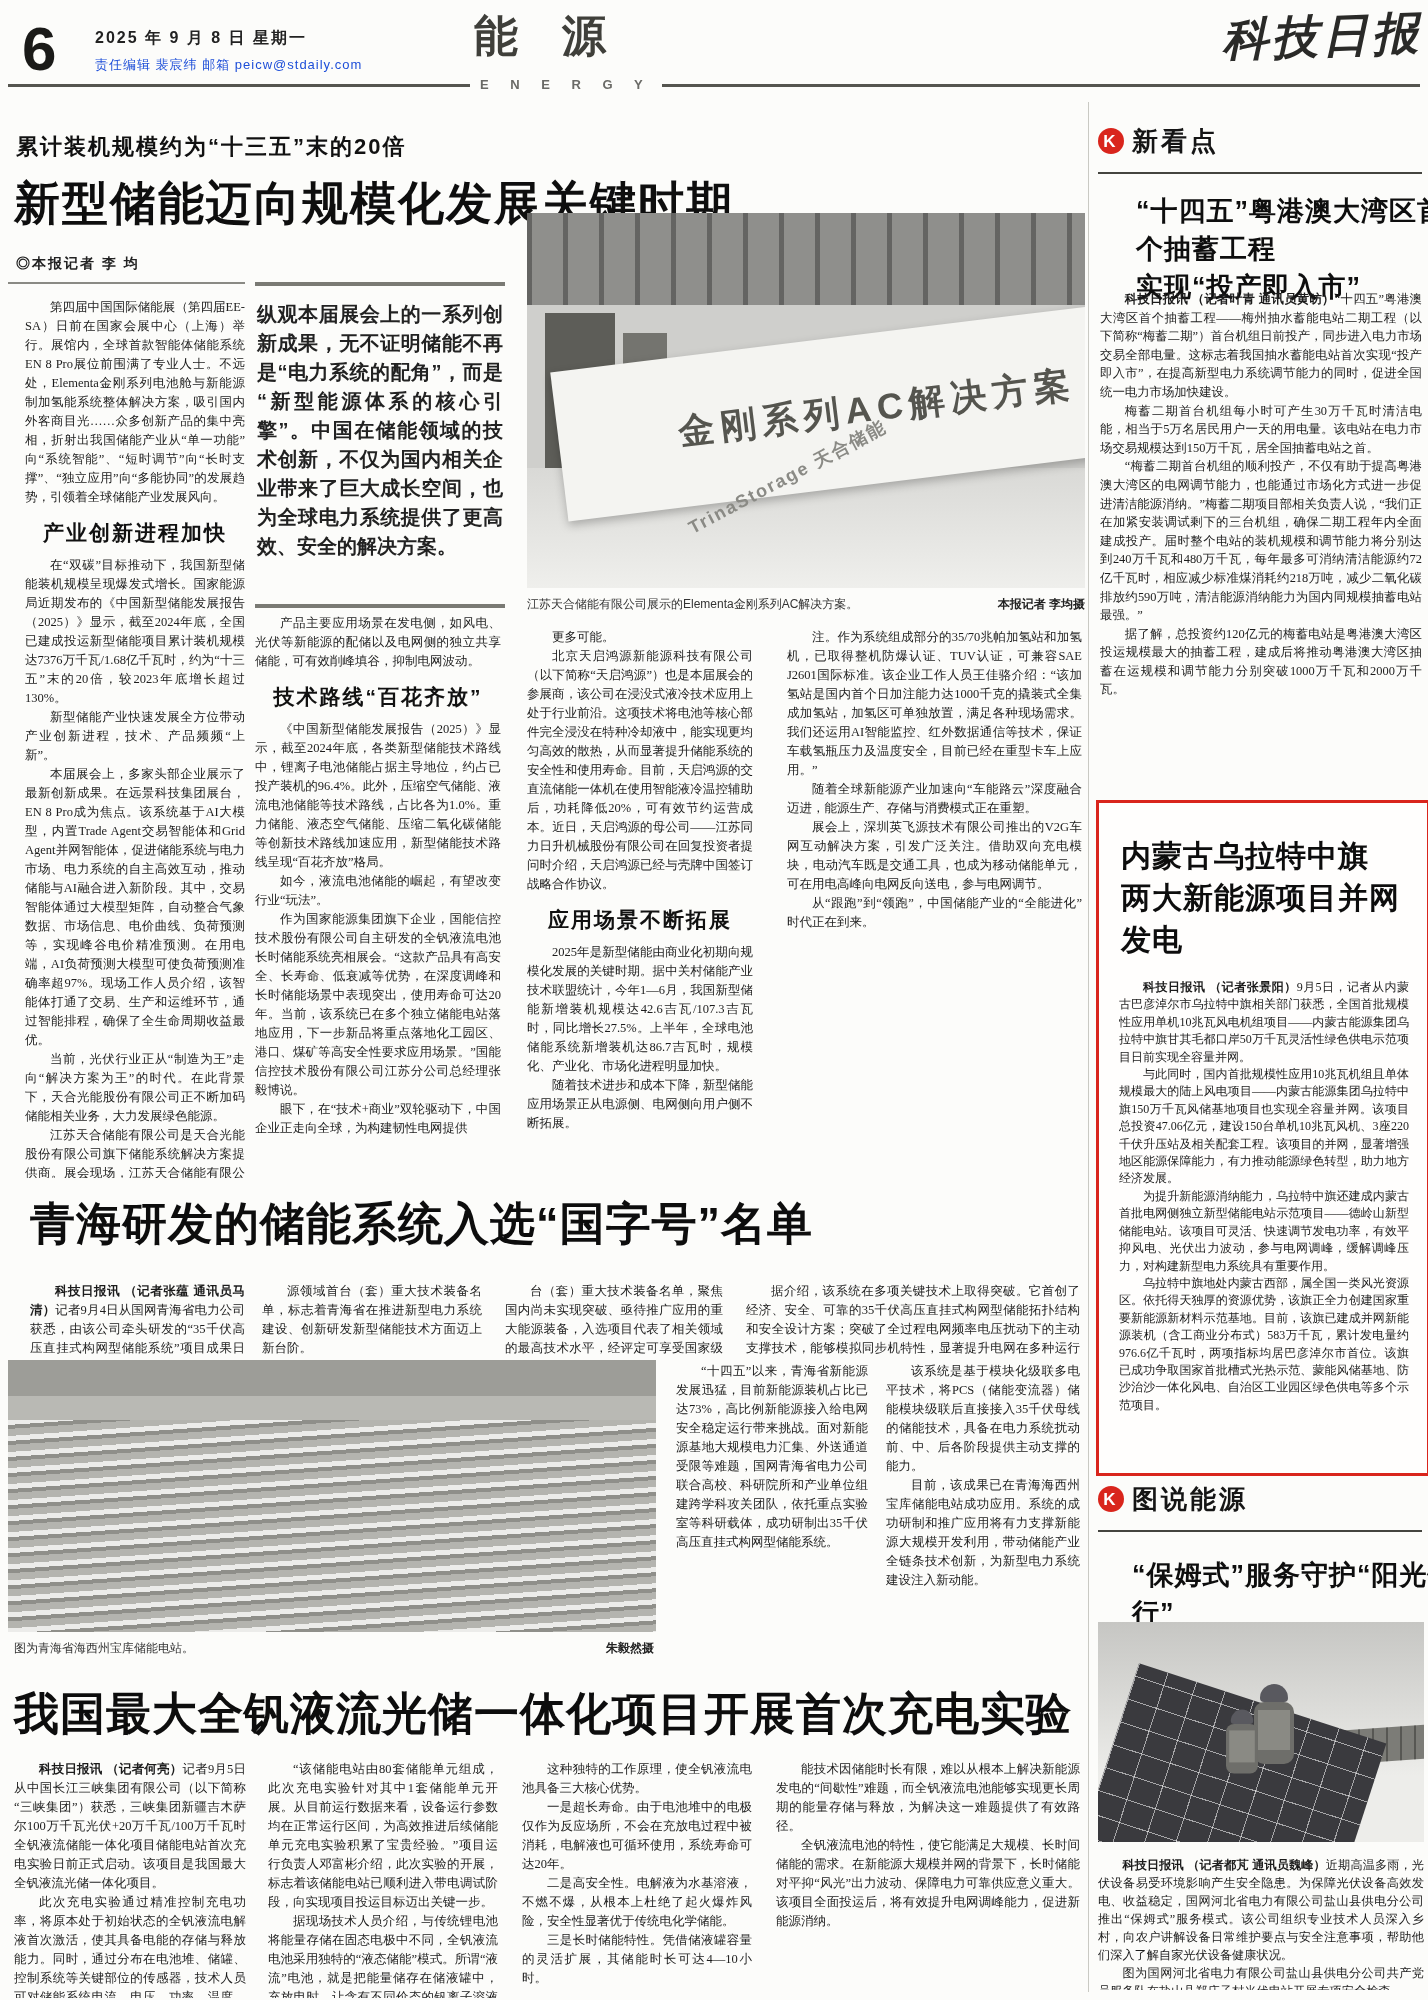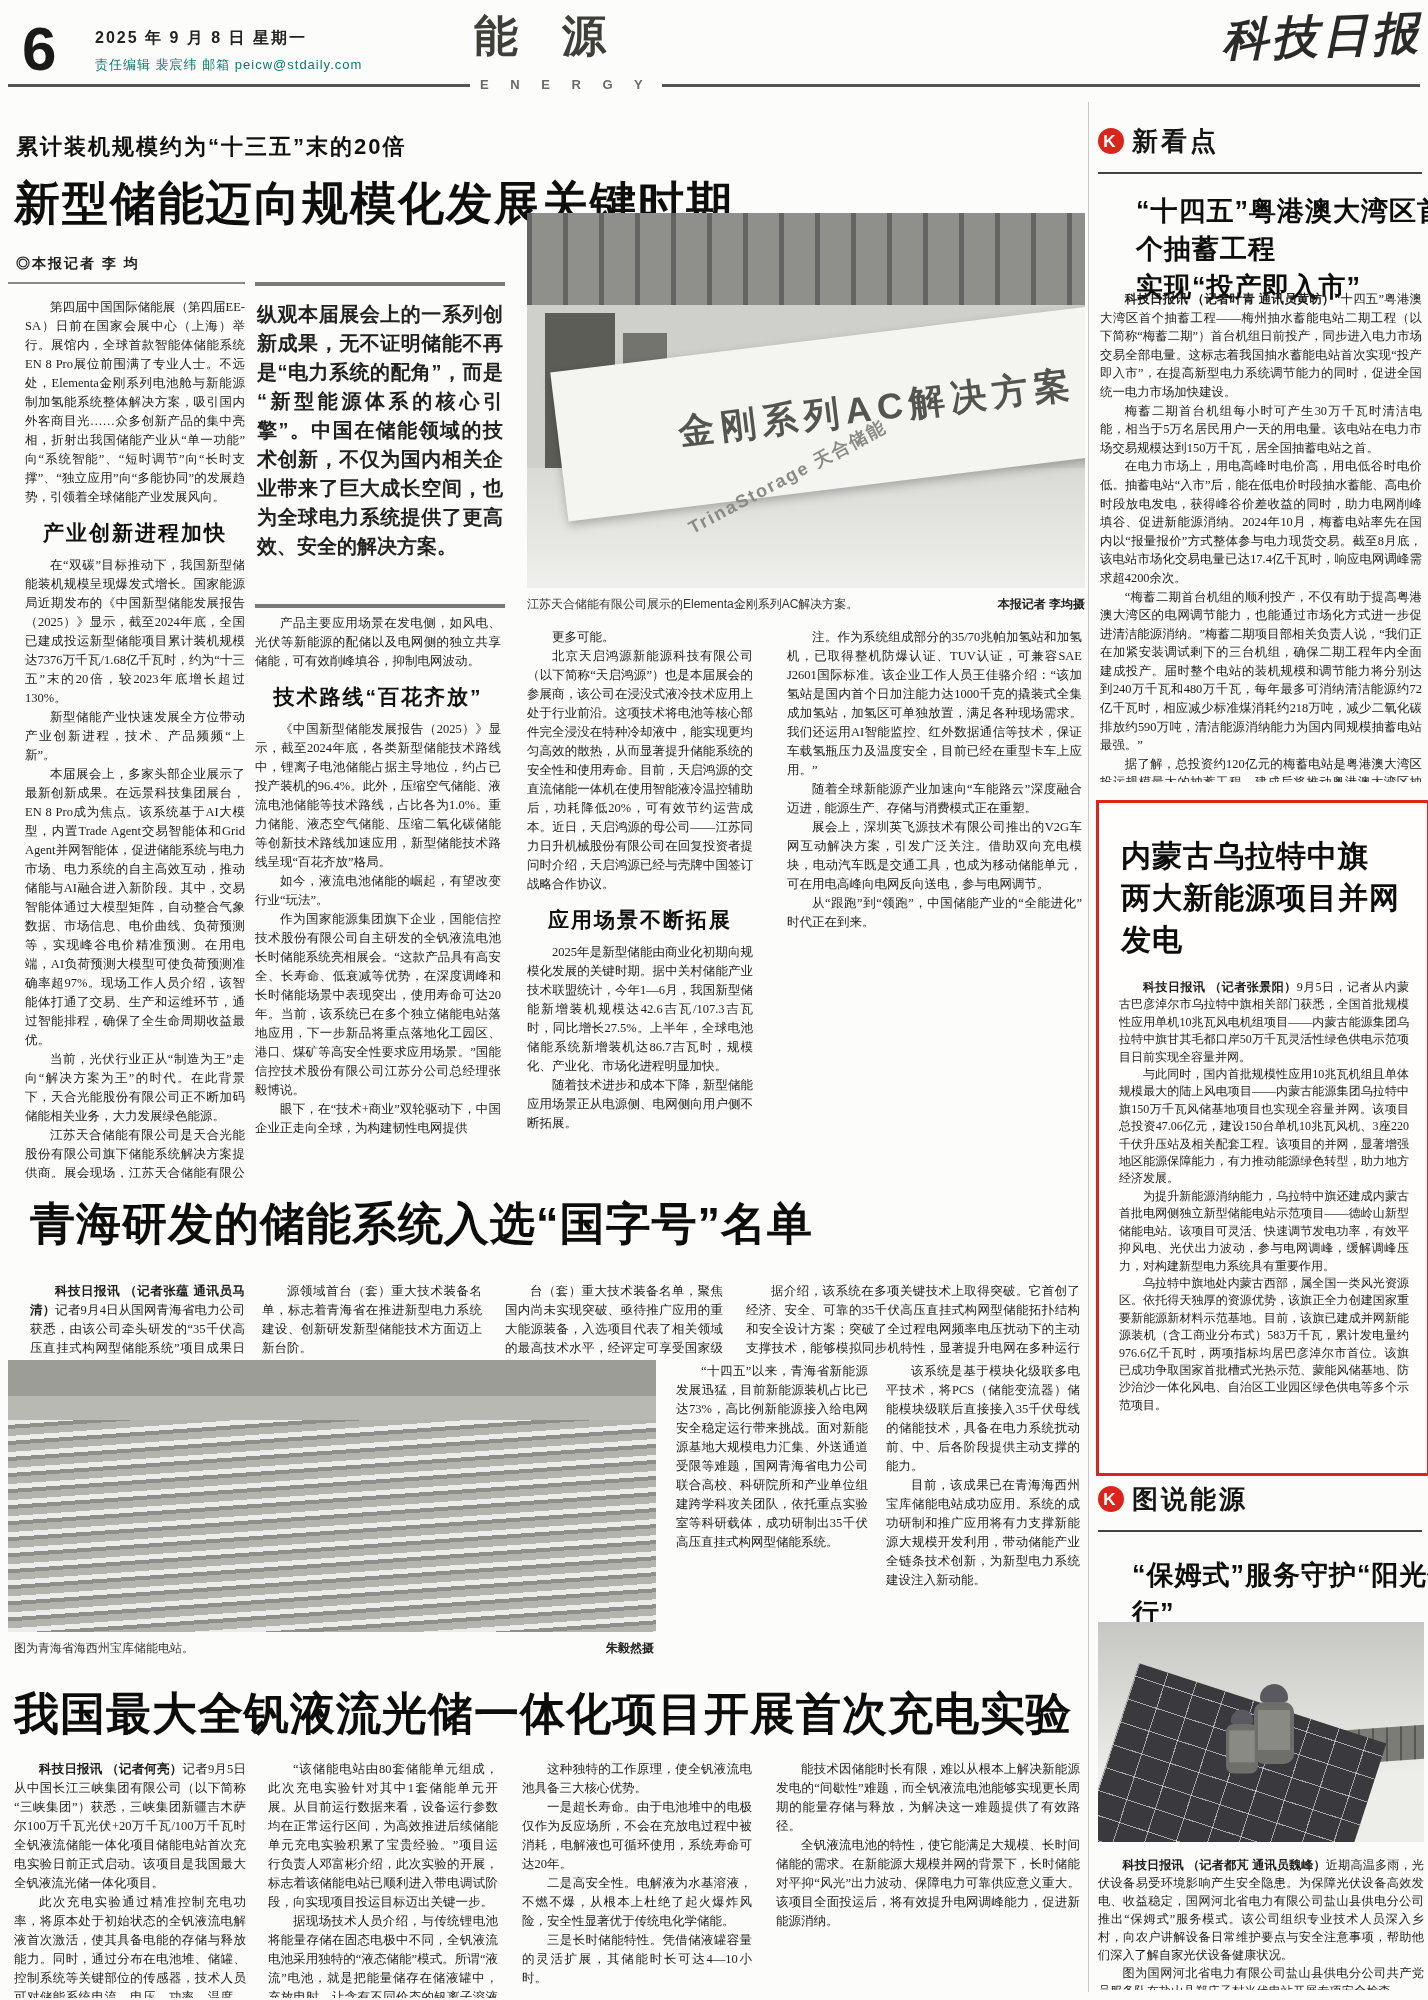--- a/index.html
+++ b/index.html
@@ -2,21 +2,21 @@
 <html lang="zh"><head>
 <meta charset="utf-8">
 <style>
   html,body{margin:0;padding:0;background:#e8e8e4;}
   #page{position:relative;width:1428px;height:2000px;background:#fcfcfa;overflow:hidden;
         font-family:"Liberation Serif", serif;color:#1b1b1b;}
   .abs{position:absolute;}
   
   .pagenum{font:900 62px/1 "Liberation Sans",sans-serif;color:#1a1a18;}
   .dateline{font:700 16px/1 "Liberation Sans",sans-serif;color:#222;letter-spacing:2px;}
-  .editorline{font:13px/1 "Liberation Sans",sans-serif;color:#0f766e;letter-spacing:1px;}
+  .editorline{font:13px/1 "Liberation Sans",sans-serif;color:#1d4ed8;letter-spacing:1px;}
   .seccn{font:900 44px/1 "Liberation Sans",sans-serif;color:#3f3f3a;letter-spacing:16px;}
   .secen{font:700 13px/1 "Liberation Sans",sans-serif;color:#6a6a66;letter-spacing:9px;background:#fcfcfa;padding:0 10px;}
   .masthead{font:900 46px/1 "Liberation Serif",serif;font-style:italic;color:#2a2a28;letter-spacing:4px;transform:rotate(-2deg);}
   .hrule{background:#55554f;height:3px;}
   .vrule{background:#c9c9c3;width:1px;}
   
   .kicker{font:700 22px/1 "Liberation Sans",sans-serif;color:#111;letter-spacing:2px;}
   .mainhead{font:900 46px/1.1 "Liberation Sans",sans-serif;color:#0e0e0e;letter-spacing:2px;}
   .byline{font:700 14px/1 "Liberation Sans",sans-serif;color:#222;letter-spacing:2px;}
   .col{position:absolute;overflow:hidden;font-size:12.5px;line-height:19px;text-align:justify;color:#1c1c1c;}
@@ -221,21 +221,20 @@
   <div class="abs" style="left:1098px;top:172px;width:324px;height:2px;background:#44443f;"></div>
 
   <div class="abs sidehead" style="left:1100px;top:192px;width:324px;">
     <div>“十四五”粤港澳大湾区首个抽蓄工程</div>
     <div>实现“投产即入市”</div>
   </div>
 
   <div class="sidecol" style="left:1100px;top:290px;width:322px;height:492px;">
     <p class="para"><b class="intro">科技日报讯 （记者叶青  通讯员黄昉）</b><span>“十四五”粤港澳大湾区首个抽蓄工程——梅州抽水蓄能电站二期工程（以下简称“梅蓄二期”）首台机组日前投产，同步进入电力市场交易全部电量。这标志着我国抽水蓄能电站首次实现“投产即入市”，在提高新型电力系统调节能力的同时，促进全国统一电力市场加快建设。</span></p>
     <p class="para">梅蓄二期首台机组每小时可产生30万千瓦时清洁电能，相当于5万名居民用户一天的用电量。该电站在电力市场交易规模达到150万千瓦，居全国抽蓄电站之首。</p>
-    <p class="para">在电力市场上，用电高峰时电价高，用电低谷时电价低。抽蓄电站“入市”后，能在低电价时段抽水蓄能、高电价时段放电发电，获得峰谷价差收益的同时，助力电网削峰填谷、促进新能源消纳。2024年10月，梅蓄电站率先在国内以“报量报价”方式整体参与电力现货交易。截至8月底，该电站市场化交易电量已达17.4亿千瓦时，响应电网调峰需求超4200余次。</p>
     <p class="para">“梅蓄二期首台机组的顺利投产，不仅有助于提高粤港澳大湾区的电网调节能力，也能通过市场化方式进一步促进清洁能源消纳。”梅蓄二期项目部相关负责人说，“我们正在加紧安装调试剩下的三台机组，确保二期工程年内全面建成投产。届时整个电站的装机规模和调节能力将分别达到240万千瓦和480万千瓦，每年最多可消纳清洁能源约72亿千瓦时，相应减少标准煤消耗约218万吨，减少二氧化碳排放约590万吨，清洁能源消纳能力为国内同规模抽蓄电站最强。”</p>
     <p class="para">据了解，总投资约120亿元的梅蓄电站是粤港澳大湾区投运规模最大的抽蓄工程，建成后将推动粤港澳大湾区抽蓄在运规模和调节能力分别突破1000万千瓦和2000万千瓦。</p>
   </div>
 
   <div class="redbox" style="left:1096px;top:800px;width:320px;height:662px;padding:4px;">
     <div class="redboxhead" style="margin:28px 16px 0 18px;">
       <div>内蒙古乌拉特中旗</div>
       <div>两大新能源项目并网发电</div>
     </div>
     <div class="sidecol" style="position:static;margin:18px 14px 0 16px;height:510px;overflow:hidden;font-size:12px;line-height:17.4px;">

